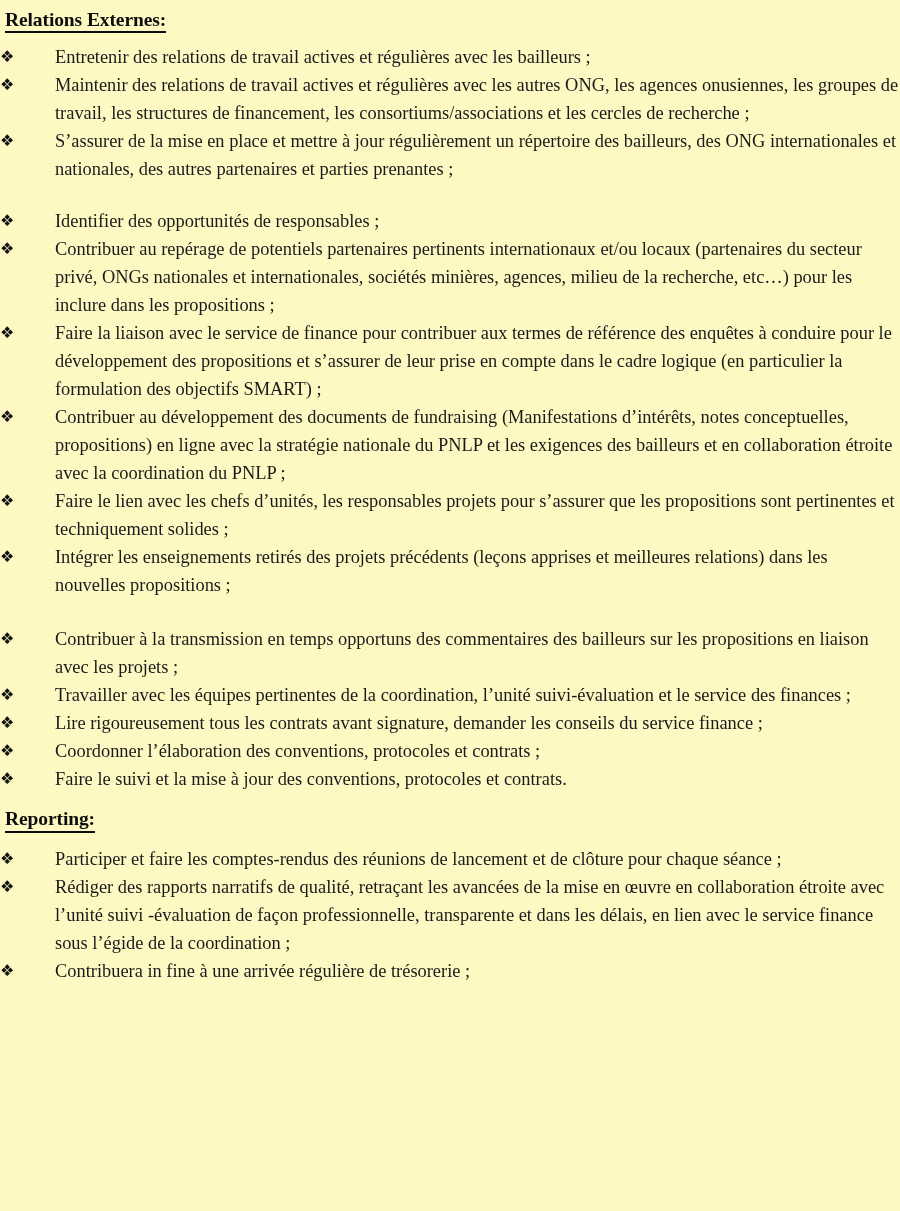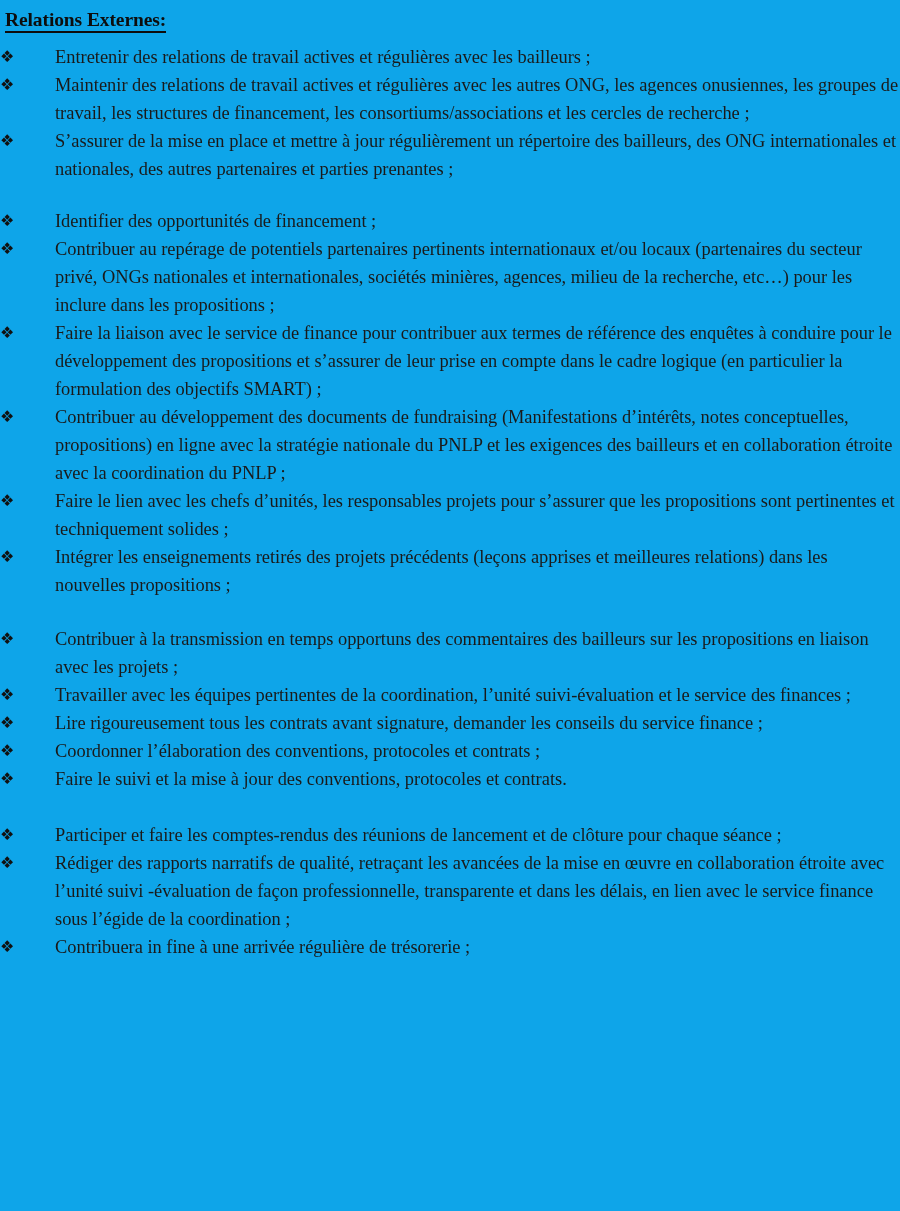--- a/index.html
+++ b/index.html
@@ -14,21 +14,21 @@
     overflow: hidden;
     font-family: "Liberation Serif", "DejaVu Serif", serif;
     color: #191919;
     -webkit-font-smoothing: antialiased;
   }
 
   .page {
     position: relative;
     width: 900px;
     height: 1211px;
-    background: #0ea5e9;
+    background: #fef9c3;
     box-sizing: border-box;
     padding: 0;
   }
 
   
   .section-heading {
     font-weight: bold;
     font-size: 19.5px;
     line-height: 1.05;
     color: #0d0d0d;
@@ -120,21 +120,21 @@
         </li>
       </ul>
     </div>
   </section>
 
   <section class="block-fundraising">
     <div class="list-wrap">
       <ul class="bullets indent-deep">
         <li>
           <span class="bullet-glyph">❖</span>
-          <span class="item-text">Identifier des opportunités de financement ;</span>
+          <span class="item-text">Identifier des opportunités de responsables ;</span>
         </li>
         <li>
           <span class="bullet-glyph">❖</span>
           <span class="item-text">Contribuer au repérage de potentiels partenaires pertinents internationaux et/ou locaux (partenaires du secteur privé, ONGs nationales et internationales, sociétés minières, agences, milieu de la recherche, etc…) pour les inclure dans les propositions ;</span>
         </li>
         <li>
           <span class="bullet-glyph">❖</span>
           <span class="item-text">Faire la liaison avec le service de finance pour contribuer aux termes de référence des enquêtes à conduire pour le développement des propositions et s’assurer de leur prise en compte dans le cadre logique (en particulier la formulation des objectifs SMART) ;</span>
         </li>
         <li>
@@ -174,20 +174,23 @@
         </li>
         <li>
           <span class="bullet-glyph">❖</span>
           <span class="item-text">Faire le suivi et la mise à jour des conventions, protocoles et contrats.</span>
         </li>
       </ul>
     </div>
   </section>
 
   <section class="block-reporting">
+    <div class="heading-row">
+      <span class="section-heading">Reporting:</span>
+    </div>
     <div class="list-wrap">
       <ul class="bullets indent-shallow">
         <li>
           <span class="bullet-glyph">❖</span>
           <span class="item-text">Participer et faire les comptes-rendus des réunions de lancement et de clôture pour chaque séance ;</span>
         </li>
         <li>
           <span class="bullet-glyph">❖</span>
           <span class="item-text">Rédiger des rapports narratifs de qualité, retraçant les avancées de la mise en œuvre en collaboration étroite avec l’unité suivi -évaluation de façon professionnelle, transparente et dans les délais, en lien avec le service finance sous l’égide de la coordination ;</span>
         </li>

